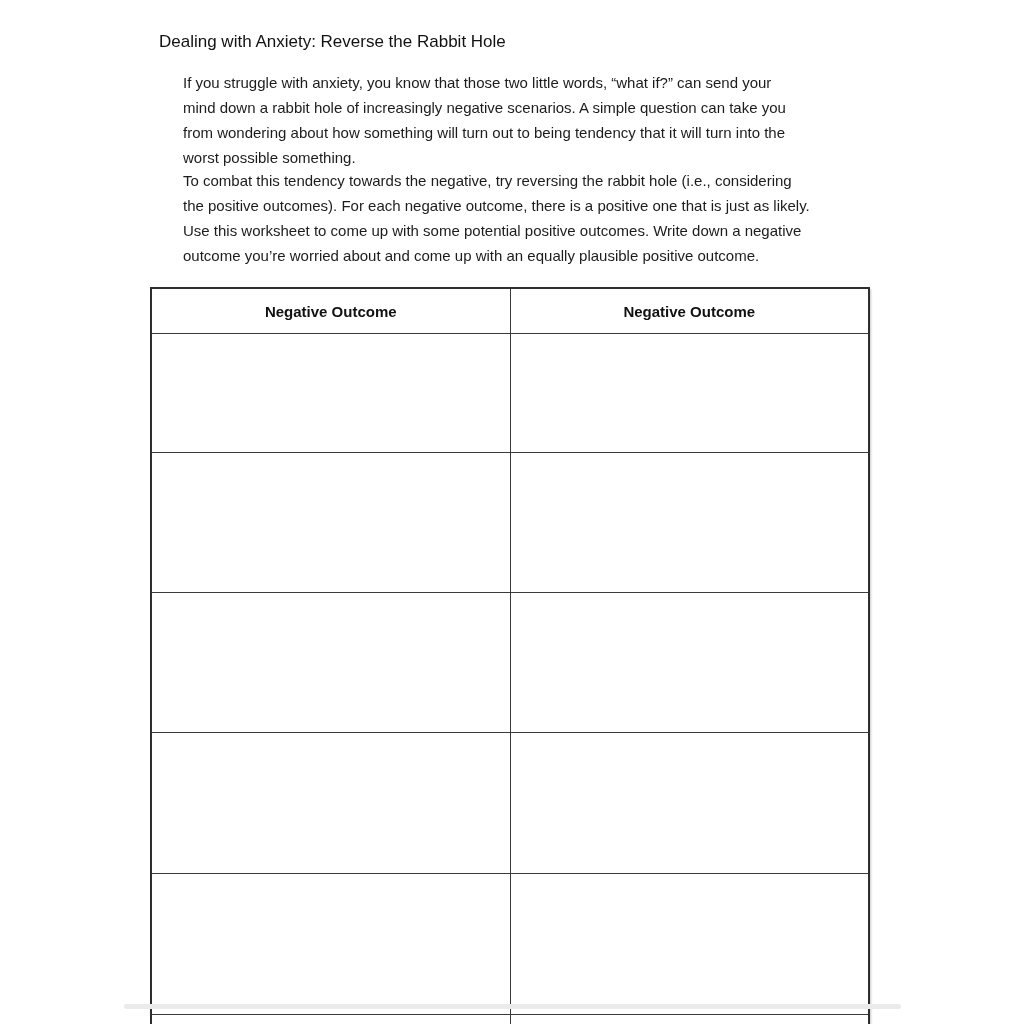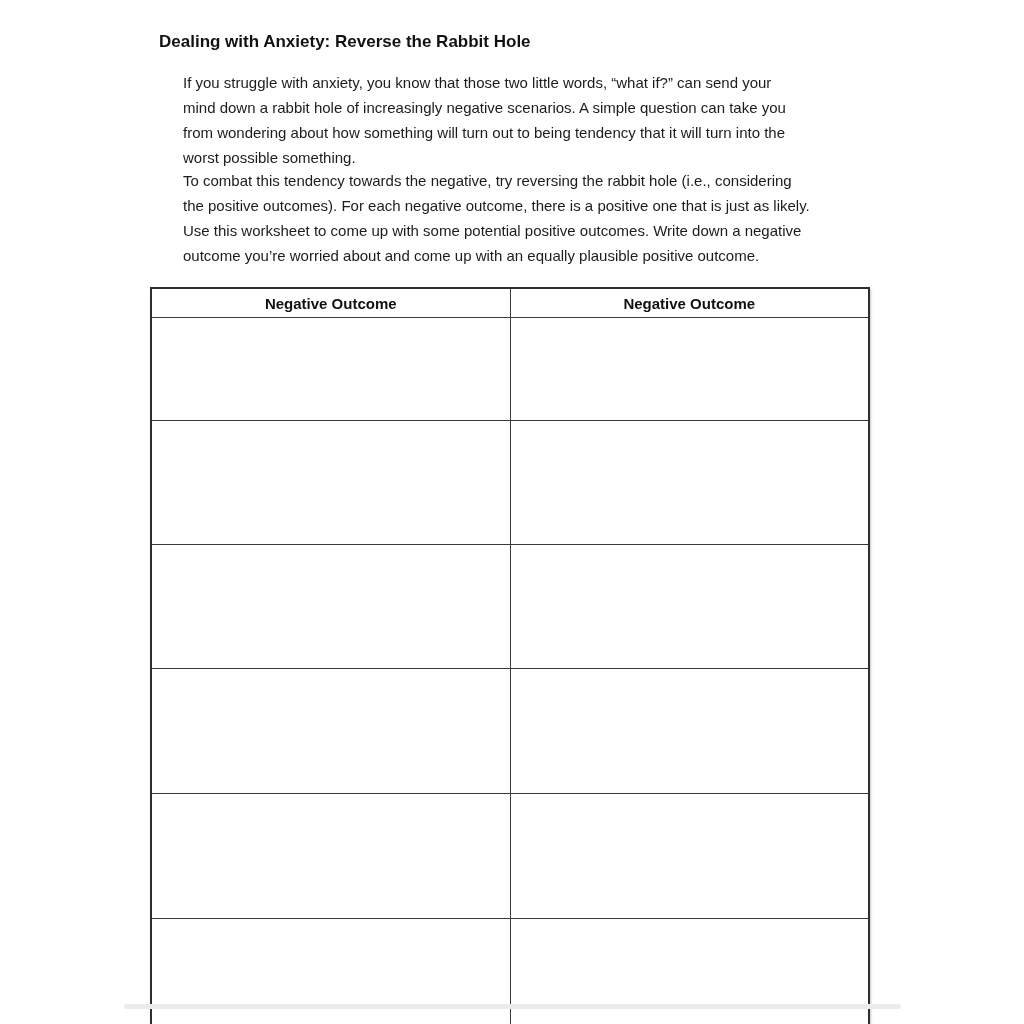--- a/index.html
+++ b/index.html
@@ -13,21 +13,21 @@
     height: 1024px;
     font-family: "Liberation Sans", sans-serif;
     color: #1a1a1a;
     overflow: hidden;
   }
   .doc-title {
     position: absolute;
     left: 159px;
     top: 32px;
     font-size: 17px;
-    font-weight: bold;
+    font-weight: normal;
     color: #121212;
     white-space: nowrap;
   }
   .para {
     position: absolute;
     left: 159px;
     width: 716px;
     font-size: 15px;
     line-height: 25px;
     color: #1c1c1c;
@@ -46,21 +46,21 @@
     width: 720px;
     border-collapse: collapse;
     table-layout: fixed;
     border: 2px solid #2e2e2e;
     box-shadow: 1px 2px 2px rgba(0,0,0,0.22);
     background: #ffffff;
   }
   table.worksheet th,
   table.worksheet td {
     border: 1.5px solid #3a3a3a;
-    padding: 4px;
+    padding: 12px;
     vertical-align: top;
   }
   table.worksheet th {
     height: 20px;
     font-size: 15px;
     font-weight: bold;
     text-align: center;
     vertical-align: middle;
     color: #111111;
   }

